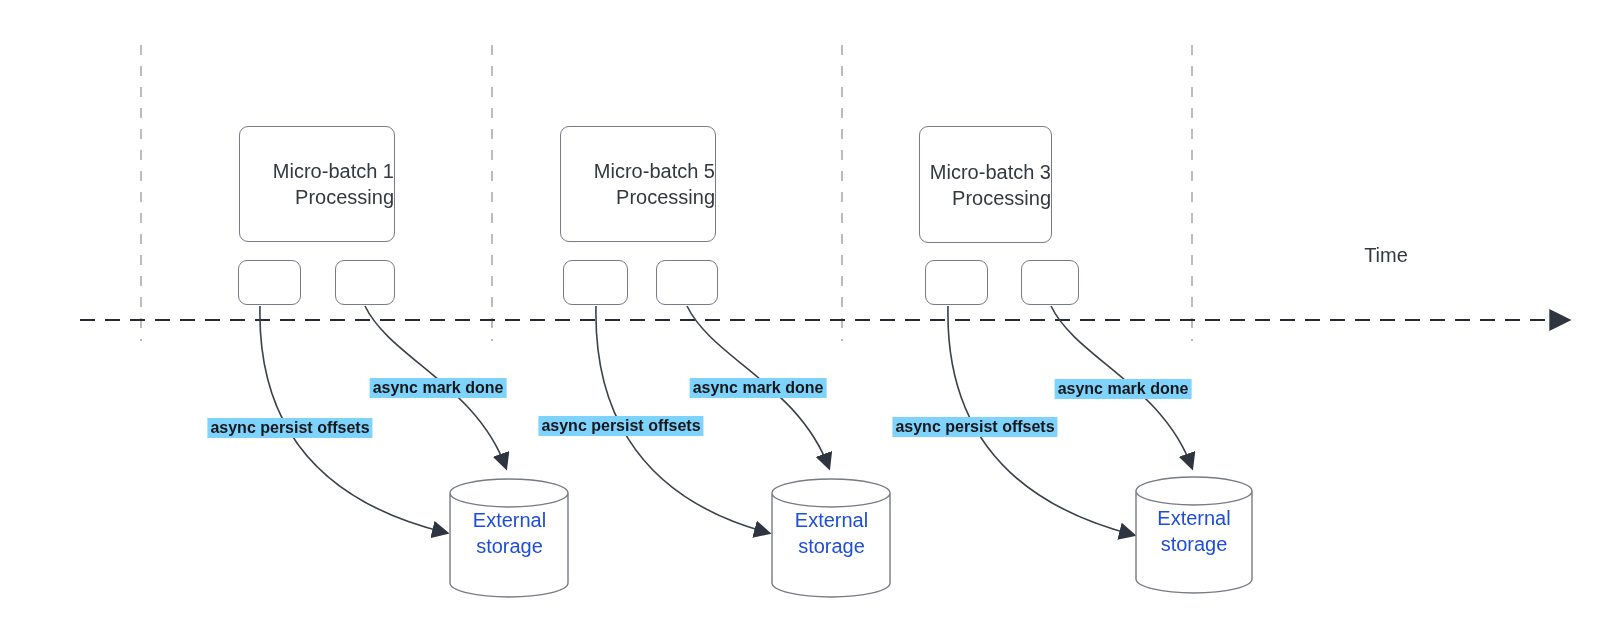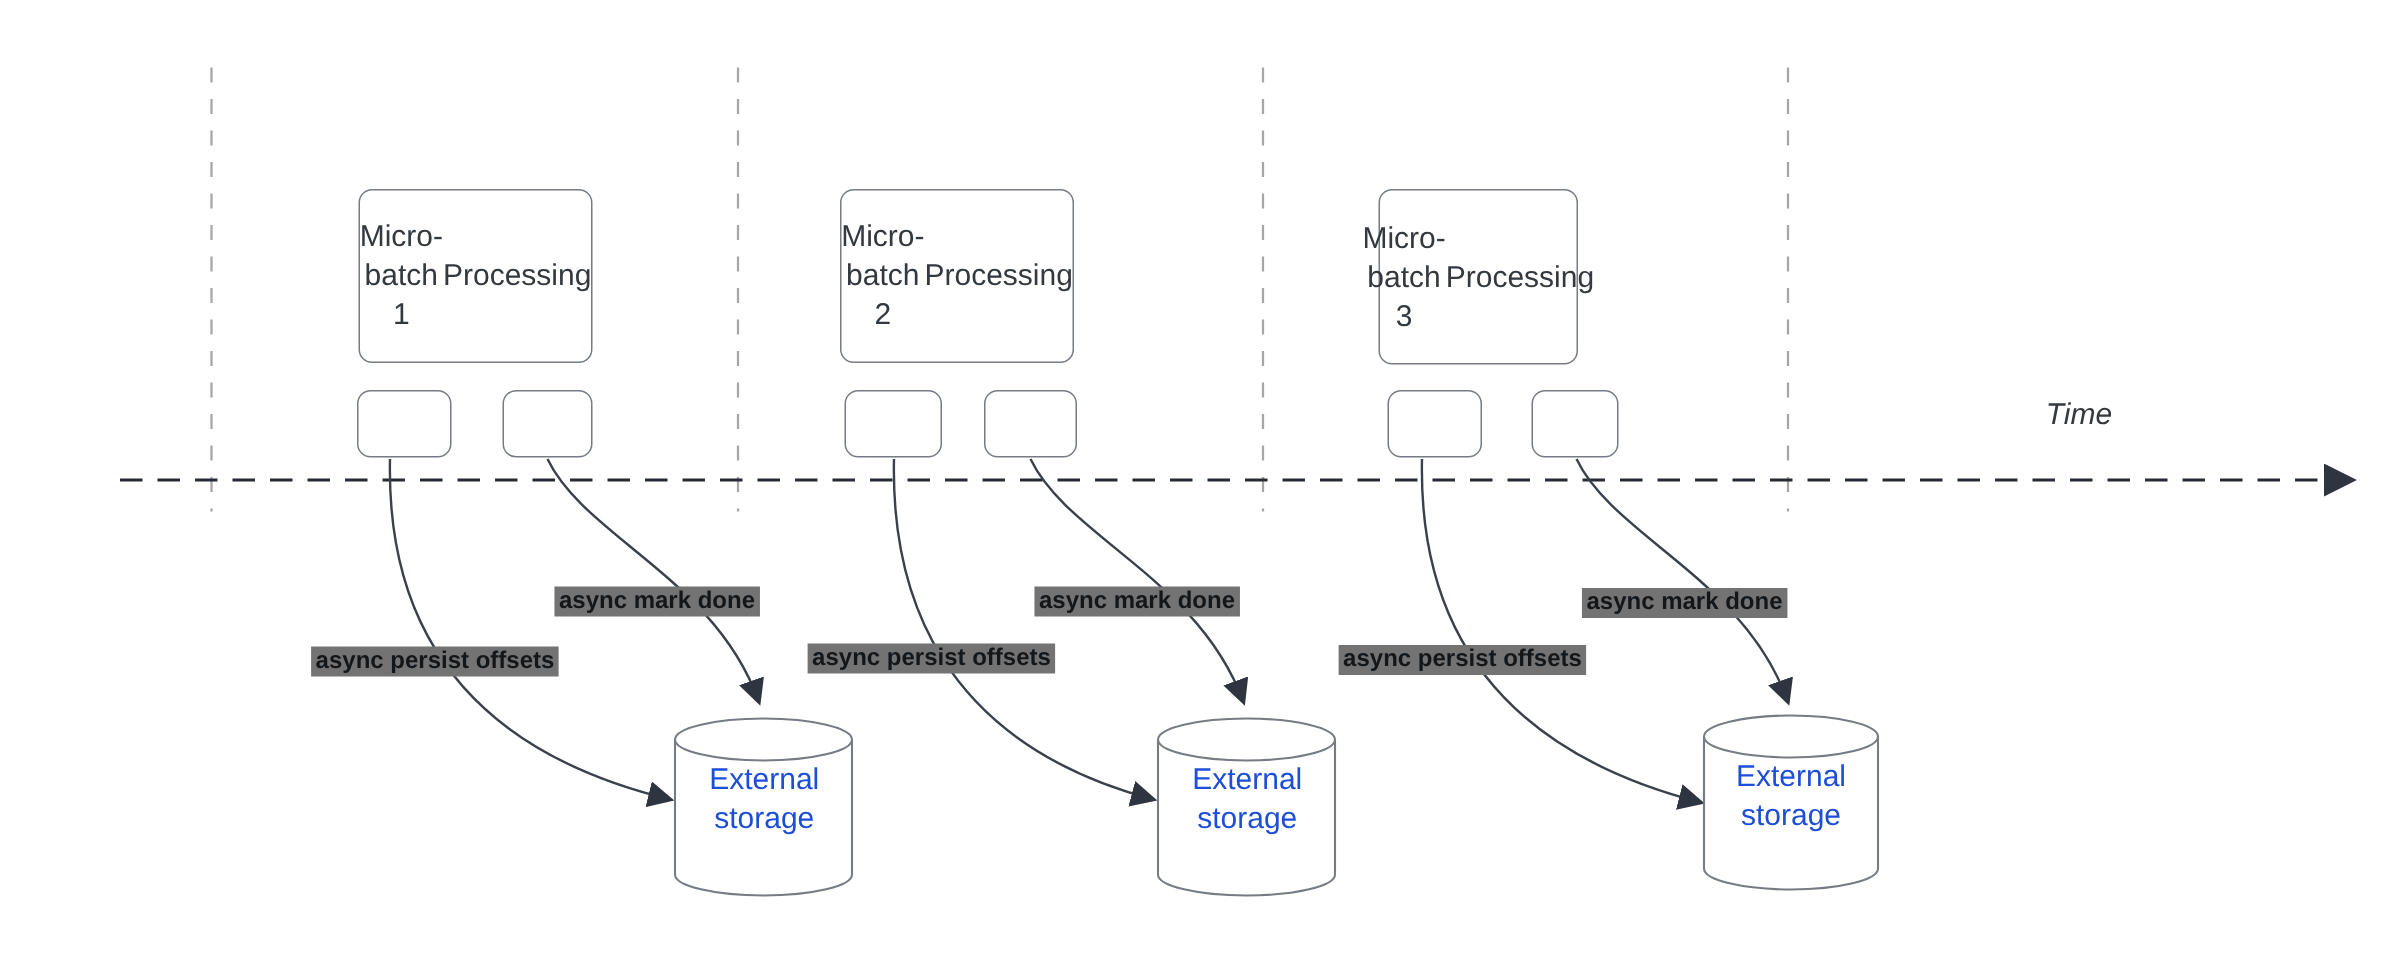--- a/index.html
+++ b/index.html
@@ -10,21 +10,21 @@
     font-family:"Liberation Sans", sans-serif;
     overflow:hidden;
   }
   #wires{position:absolute;left:0;top:0;width:1600px;height:642px;}
 
   .node-box{
     position:absolute;
     background:#ffffff;
     border:1.4px solid #767b84;
     border-radius:9px;
-    display:flex;flex-direction:row;align-items:center;justify-content:center;
+    display:flex;flex-direction:column;align-items:flex-end;justify-content:center;
     color:#33393f;
     font-size:20px;line-height:26px;text-align:center;
     box-sizing:border-box;
   }
   .small-node{
     position:absolute;
     background:#ffffff;
     border:1.4px solid #767b84;
     border-radius:9px;
     box-sizing:border-box;
@@ -44,42 +44,40 @@
     color:#1d4ed8;
     font-size:20px;line-height:26px;text-align:center;
   }
   .cylt1{left:449px;top:507px;width:121px}
   .cylt2{left:771px;top:507px;width:121px}
   .cylt3{left:1134px;top:505px;width:120px}
 
   .edge-label{
     position:absolute;
     transform:translate(-50%,-50%);
-    background:#737373;
+    background:#7dd3fc;
     padding:1px 3px;
     color:#14171a;
     font-size:16px;font-weight:bold;
     white-space:nowrap;
-    margin-top:13px;
   }
   .lp1{left:290px;top:428px}
   .lp2{left:621px;top:426px}
   .lp3{left:975px;top:427px}
   .lm1{left:438px;top:388px}
   .lm2{left:758px;top:388px}
   .lm3{left:1123px;top:389px}
 
   .time-label{
     position:absolute;
-    left:1386px;top:277px;
+    left:1386px;top:255px;
     transform:translate(-50%,-50%);
     color:#33393f;
     font-size:20px;
     white-space:nowrap;
-    font-style:italic;
   }
   .line{display:block}
 </style>
 </head>
 <body>
 
 <div id="canvas">
 
   <svg id="wires" width="1600" height="642" viewBox="0 0 1600 642" xmlns="http://www.w3.org/2000/svg">
     <defs>
@@ -107,21 +105,21 @@
     <path d="M450,493 A59,14 0 0 1 568,493 A59,14 0 0 1 450,493 L450,583 A59,14 0 0 0 568,583 L568,493" fill="#ffffff" stroke="#767b84" stroke-width="1.4"></path>
     <path d="M772,493 A59,14 0 0 1 890,493 A59,14 0 0 1 772,493 L772,583 A59,14 0 0 0 890,583 L890,493" fill="#ffffff" stroke="#767b84" stroke-width="1.4"></path>
     <path d="M1136,491 A58,14 0 0 1 1252,491 A58,14 0 0 1 1136,491 L1136,579 A58,14 0 0 0 1252,579 L1252,491" fill="#ffffff" stroke="#767b84" stroke-width="1.4"></path>
   </svg>
 
   <div class="node-box box1">
     <span class="line">Micro-batch 1</span>
     <span class="line">Processing</span>
   </div>
   <div class="node-box box2">
-    <span class="line">Micro-batch 2</span>
+    <span class="line">Micro-batch 5</span>
     <span class="line">Processing</span>
   </div>
   <div class="node-box box3">
     <span class="line">Micro-batch 3</span>
     <span class="line">Processing</span>
   </div>
 
   <div class="small-node ra1"></div>
   <div class="small-node rb1"></div>
   <div class="small-node ra2"></div>

